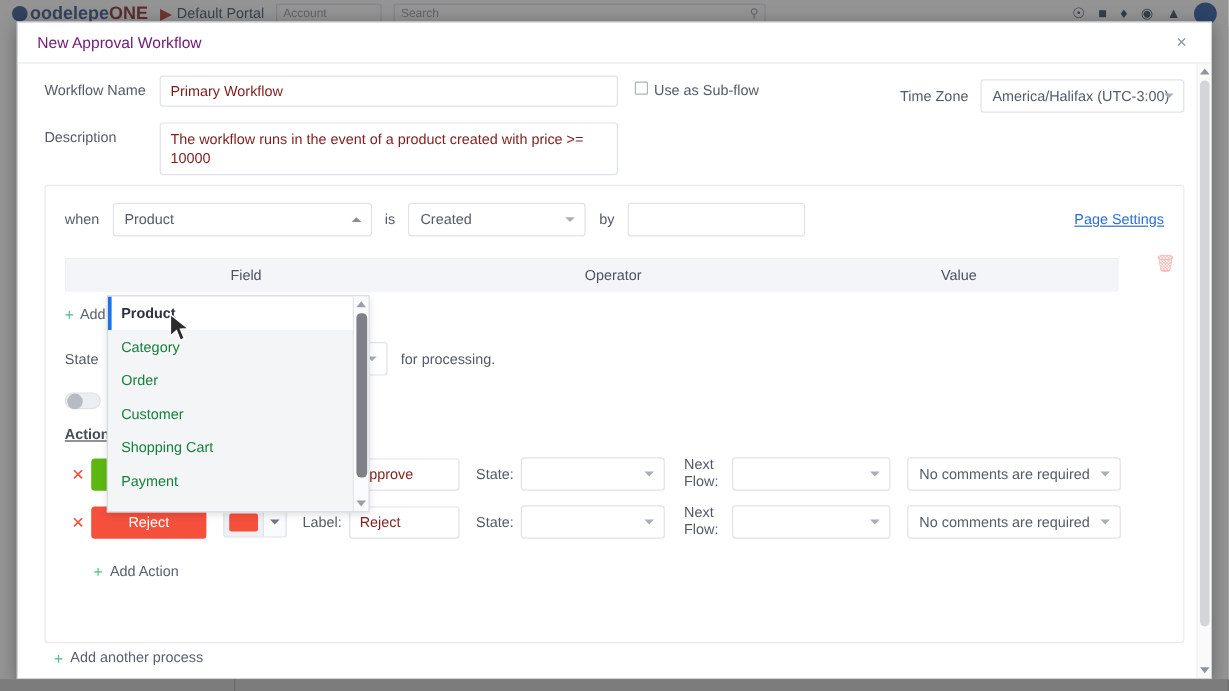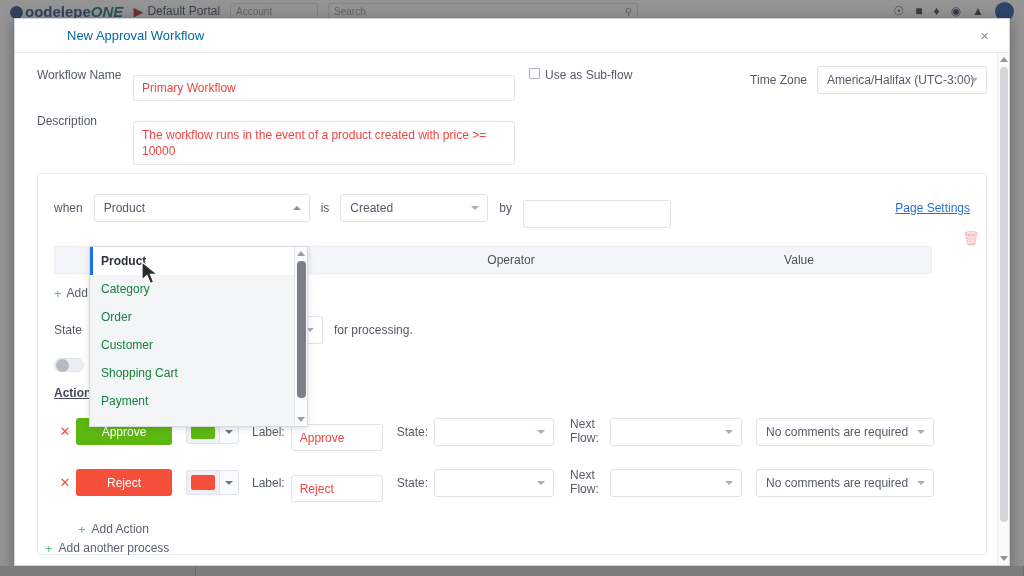--- a/index.html
+++ b/index.html
@@ -20,21 +20,21 @@
     background: #ffffff;
   }
   #app-topbar {
     position: absolute; top: 0; left: 0; right: 0; height: 22px;
     background: #ffffff;
     display: flex; align-items: center; gap: 10px;
     padding: 0 10px;
   }
   .brand { display: flex; align-items: baseline; font-size: 15px; font-weight: bold; }
   .brand .b1 { color: #2a4a8b; }
-  .brand .b2 { color: #0f766e; font-style: italic; }
+  .brand .b2 { color: #7f1d1d; }
   .brand-dot {
     width: 13px; height: 13px; border-radius: 50%;
     background: #2a4a8b; display: inline-block; margin-right: 2px;
     position: relative; top: 2px;
   }
   .portal { display: flex; align-items: center; gap: 4px; color: #39485c; font-size: 12px; }
   .portal-mark { color: #b02a1e; font-size: 13px; }
   .tb-field {
     height: 17px; border: 1px solid #d8dce3; border-radius: 2px;
     background: #fff; font-size: 10px; color: #8a92a0;
@@ -60,39 +60,39 @@
     box-shadow: 0 3px 14px rgba(0,0,0,0.35);
     display: flex; flex-direction: column;
     overflow: hidden;
   }
   #modal-header {
     height: 34px; flex: 0 0 34px;
     border-bottom: 1px solid #e6e8ec;
     display: flex; align-items: center;
     padding: 0 16px;
   }
-  #modal-title { font-size: 13px; color: #0369a1; margin-left: 36px; }
+  #modal-title { font-size: 13px; color: #701a75; }
   #modal-close {
     margin-left: auto; font-size: 15px; color: #8d94a1;
     cursor: pointer; line-height: 1; padding: 2px 4px;
   }
   #modal-body {
     flex: 1 1 auto;
     position: relative;
     overflow: hidden;
     padding: 10px 22px 0 22px;
   }
 
   
   .form-row { display: flex; align-items: flex-start; margin-bottom: 8px; }
   .f-label { width: 96px; flex: 0 0 96px; font-size: 12px; color: #545a66; padding-top: 5px; }
   .txt {
     border: 1px solid #dfe3e9; border-radius: 3px; background: #fff;
-    font-family: "Liberation Sans", sans-serif; font-size: 12px; color: #ef4444;
-    padding: 5px 8px; outline: none; margin-top: 12px;
+    font-family: "Liberation Sans", sans-serif; font-size: 12px; color: #7f1d1d;
+    padding: 5px 8px; outline: none;
   }
   #workflow-name { width: 382px; height: 26px; }
   #description {
     width: 382px; height: 44px; resize: none; line-height: 1.35;
   }
   .subflow { margin-left: 14px; display: flex; gap: 5px; padding-top: 5px; }
   .cb {
     width: 11px; height: 11px; border: 1px solid #adb3bd; border-radius: 1px; background: #fff;
   }
   .subflow span { font-size: 12px; color: #545a66; }

